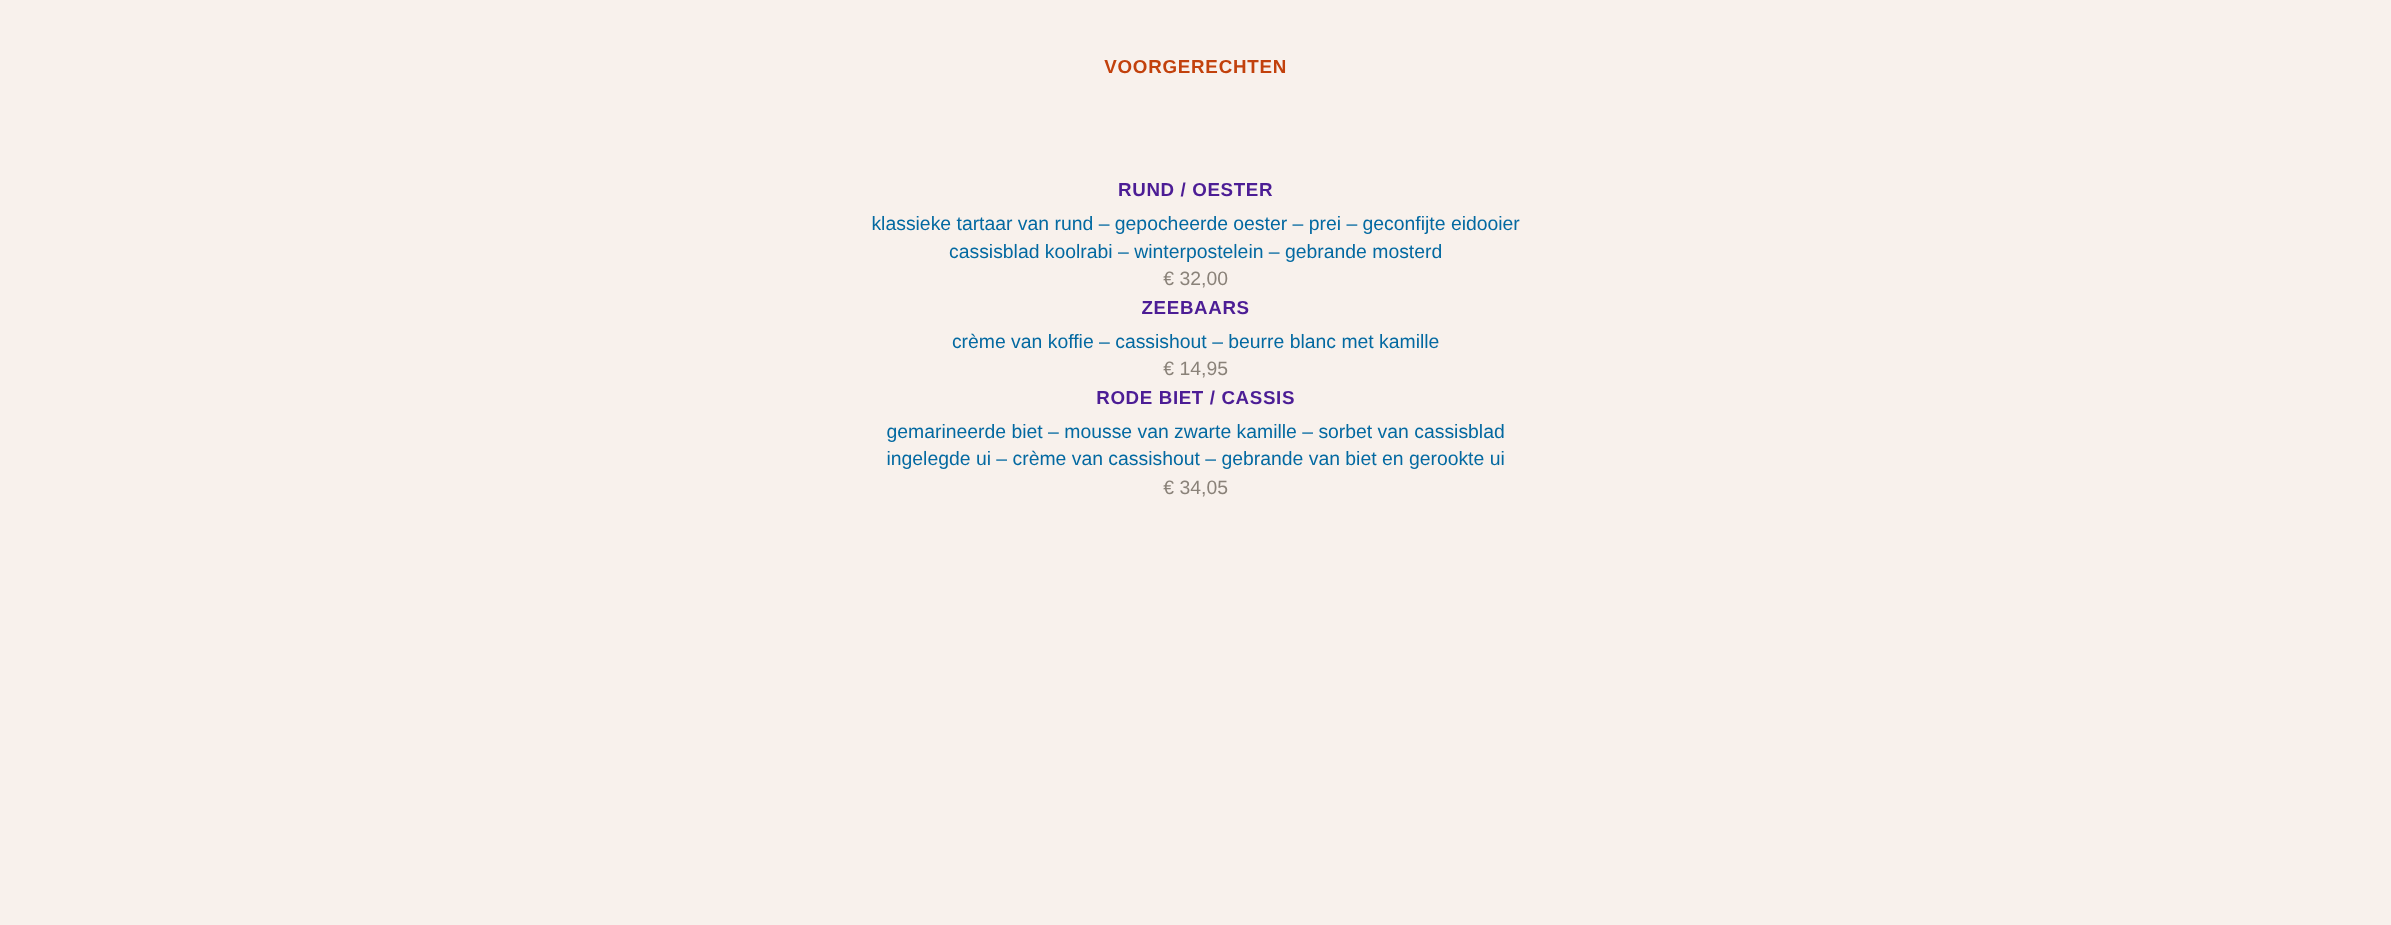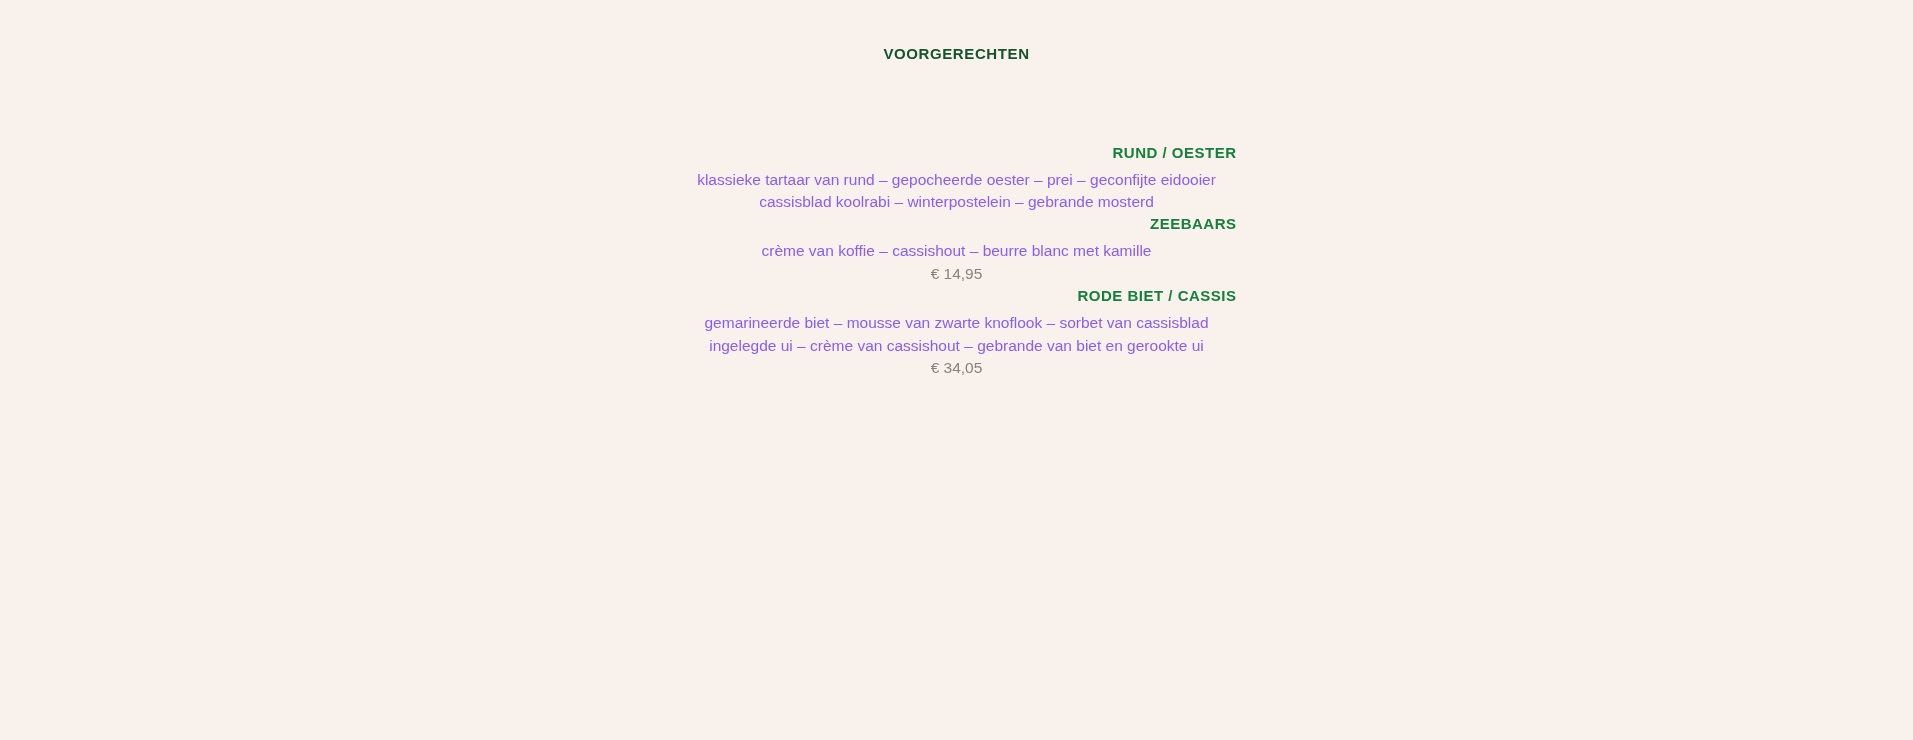--- a/index.html
+++ b/index.html
@@ -24,46 +24,45 @@
   .menu-wrap {
     width: 560px;
     margin: 0 auto;
     padding-top: 44px;
     text-align: center;
   }
   .section-title {
     font-size: 15px;
     font-weight: bold;
     letter-spacing: 0.6px;
-    color: #14532d;
+    color: #c2410c;
     text-transform: uppercase;
     margin: 0;
     line-height: 1.3;
   }
   .dish {
   }
   .dish:first-of-type {
     margin-top: 0;
   }
   .dishes {
     margin-top: 78px;
   }
   .dish-name {
     font-size: 15px;
     font-weight: bold;
     letter-spacing: 0.5px;
-    color: #15803d;
+    color: #4c1d95;
     text-transform: uppercase;
     margin: 0 0 6px 0;
     line-height: 1.4;
-    text-align: right;
   }
   .dish-line {
     font-size: 15.5px;
-    color: #8b5cf6;
+    color: #0369a1;
     line-height: 1.45;
     margin: 0;
     font-weight: 400;
   }
   .dish-price {
     font-size: 15.5px;
     color: #8a8279;
     line-height: 1.45;
     margin: 0;
     font-weight: 400;
@@ -76,30 +75,31 @@
   <div class="menu-wrap">
 
     <h2 class="section-title">VOORGERECHTEN</h2>
 
     <div class="dishes">
 
       <div class="dish">
         <h3 class="dish-name">RUND / OESTER</h3>
         <p class="dish-line">klassieke tartaar van rund – gepocheerde oester – prei – geconfijte eidooier</p>
         <p class="dish-line">cassisblad koolrabi – winterpostelein – gebrande mosterd</p>
+        <p class="dish-price">€ 32,00</p>
       </div>
 
       <div class="dish">
         <h3 class="dish-name">ZEEBAARS</h3>
         <p class="dish-line">crème van koffie – cassishout – beurre blanc met kamille</p>
         <p class="dish-price">€ 14,95</p>
       </div>
 
       <div class="dish">
         <h3 class="dish-name">RODE BIET / CASSIS</h3>
-        <p class="dish-line">gemarineerde biet – mousse van zwarte knoflook – sorbet van cassisblad</p>
+        <p class="dish-line">gemarineerde biet – mousse van zwarte kamille – sorbet van cassisblad</p>
         <p class="dish-line">ingelegde ui – crème van cassishout – gebrande van biet en gerookte ui</p>
         <p class="dish-price">€ 34,05</p>
       </div>
 
     </div>
   </div>
 </div>
 
 </body></html>

